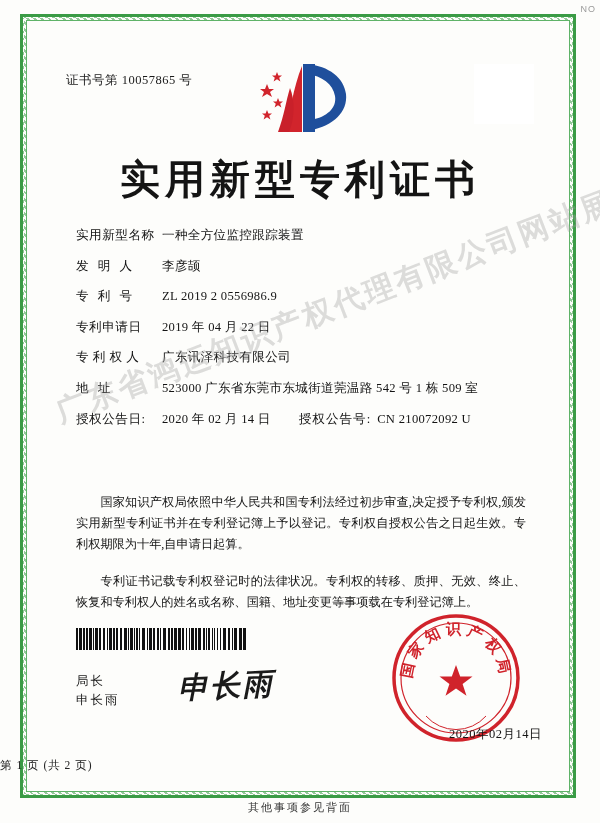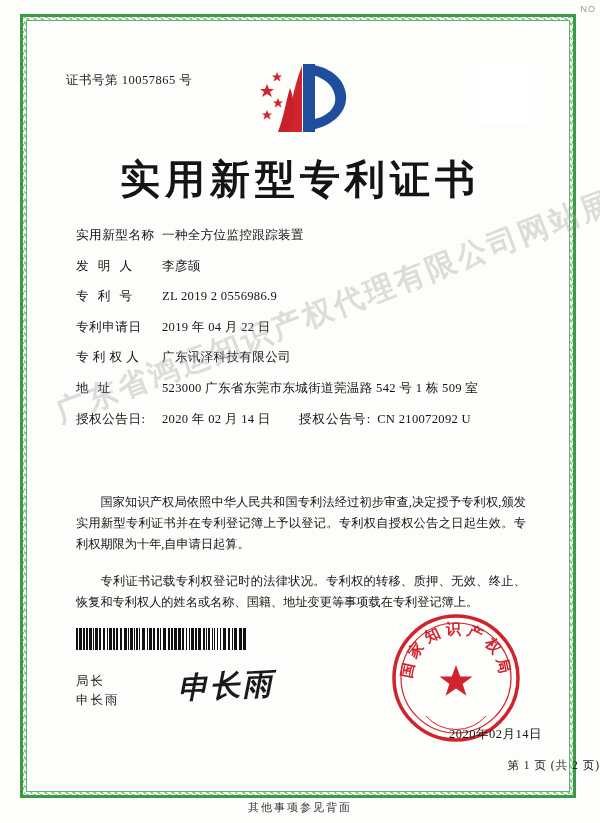--- a/index.html
+++ b/index.html
@@ -207,21 +207,21 @@
     right: 58px; top: 726px;
     font-size: 12.5px;
     color: #141414;
     letter-spacing: .5px;
   }
 
   .page-no {
     position: absolute;
     left: 0; right: 0;
     top: 758px;
-    text-align: right;
+    text-align: left;
     font-size: 11.5px;
     letter-spacing: 1px;
     color: #222;
   }
 
   .footer-note {
     position: absolute;
     left: 0; right: 0;
     top: 800px;
     text-align: center;

